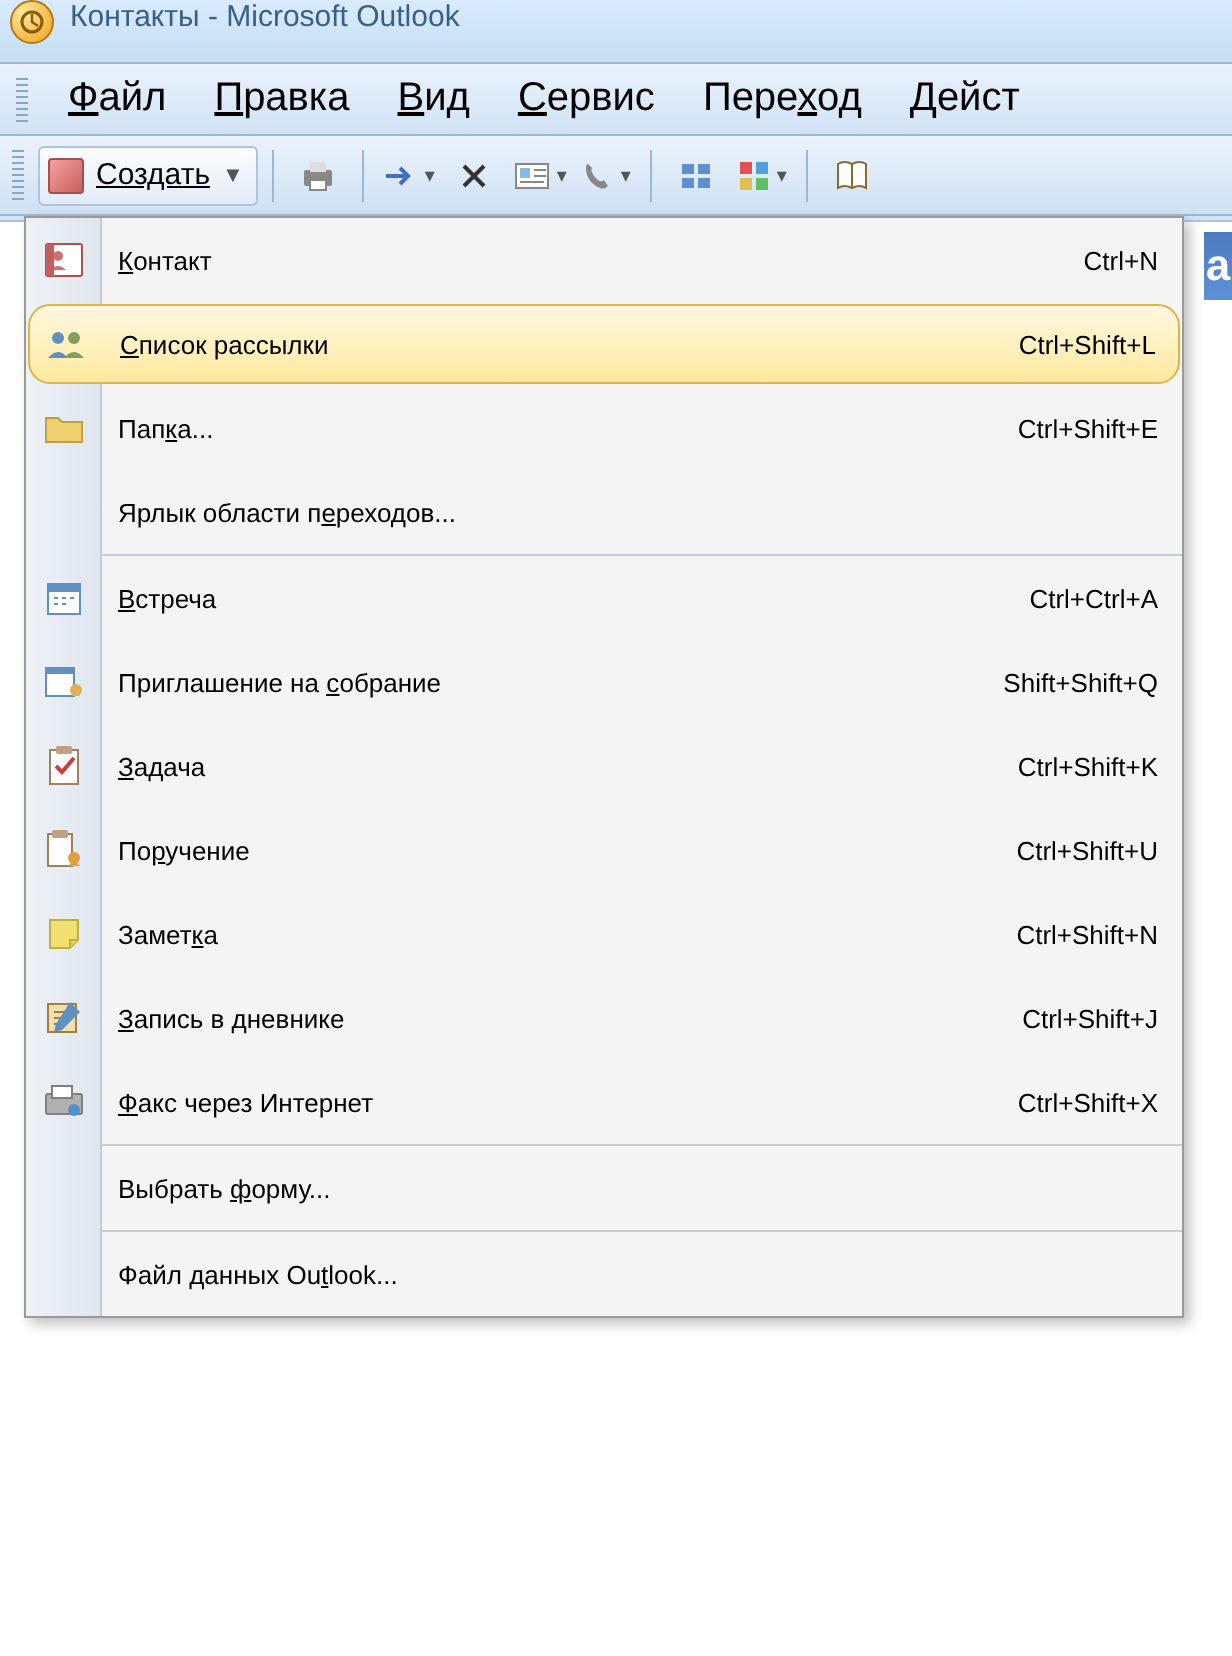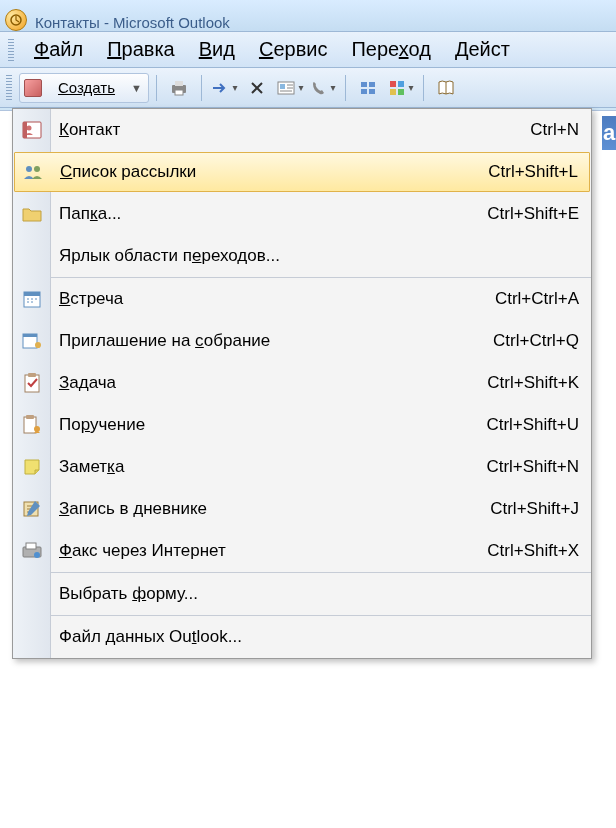--- a/index.html
+++ b/index.html
@@ -8,21 +8,21 @@
     font-size: 15px;
     background: #cfe5f5;
     width: 616px;
     height: 828px;
     overflow: hidden;
   }
   .titlebar {
     height: 32px;
     background: linear-gradient(to bottom, #d9ecff 0%, #c5ddf2 100%);
     display: flex;
-    align-items: flex-end;
+    align-items: flex-start;
     padding: 0 5px;
     border-bottom: 1px solid #9db8d6;
     gap: 8px;
   }
   .app-icon {
     width: 22px; height: 22px;
     background: radial-gradient(circle at 30% 30%, #ffe9a0, #f0a020);
     border-radius: 50%;
     border: 1px solid #b07c10;
     display:flex; align-items:center; justify-content:center;
@@ -62,21 +62,21 @@
     background: repeating-linear-gradient(to bottom, #8aa6c6 0 1px, transparent 1px 3px);
     margin-right:4px;
   }
   .create-btn {
     display:flex; align-items:center;
     height:30px;
     padding: 0 6px 0 4px;
     border:1px solid #b0c4de;
     border-radius:3px;
     background: linear-gradient(to bottom, #fdfdfe, #e1ebf7);
-    gap:16px;
+    gap:6px;
   }
   .create-btn .ico {
     width:18px; height:18px;
     background: linear-gradient(135deg,#f7a0a0,#c86060);
     border:1px solid #a05050; border-radius:2px;
   }
   .create-btn .lbl { text-decoration: underline; }
   .create-btn .dd { font-size:11px; color:#555; }
   .tb-sep { width:1px; height:26px; background:#9db8d6; margin:0 4px; }
   .tb-btn {
@@ -100,27 +100,27 @@
     width:38px;
     background: linear-gradient(to right, #eef2f7, #e0e6ee);
     border-right:1px solid #c6ccd6;
   }
   .dd-item {
     position:relative;
     display:flex;
     align-items:center;
     height:42px;
     padding: 0 12px 0 46px;
-    font-size: 17px;
+    font-size: 13px;
     cursor: default;
   }
   .dd-item.highlight {
     background: linear-gradient(to bottom, #fff8df 0%, #ffe9a0 100%);
     border:1px solid #e0b24a;
-    border-radius:1px;
+    border-radius:11px;
     margin: 1px;
     padding: 0 11px 0 45px;
     height:40px;
   }
   .dd-item .dd-label { flex:1; }
   .dd-item .dd-short { color:#000; white-space:nowrap; }
   .dd-sep {
     height:1px;
     background:#c6ccd6;
     margin-left:38px;
@@ -296,21 +296,21 @@
     <div class="dd-item">
       <span class="dd-icon">
         <svg width="22" height="20" viewBox="0 0 22 20">
           <rect x="2" y="3" width="14" height="14" fill="#fff" stroke="#6090c0"></rect>
           <rect x="2" y="3" width="14" height="3" fill="#6090c0"></rect>
           <circle cx="17" cy="14" r="3" fill="#e0b050"></circle>
           <path d="M15 17 Q17 14 19 17" fill="#e0b050"></path>
         </svg>
       </span>
       <span class="dd-label">Приглашение на <u>с</u>обрание</span>
-      <span class="dd-short">Ctrl+Ctrl+Q</span>
+      <span class="dd-short">Shift+Shift+Q</span>
     </div>
     <div class="dd-item">
       <span class="dd-icon">
         <svg width="20" height="22" viewBox="0 0 20 22">
           <rect x="3" y="3" width="14" height="17" fill="#fff" stroke="#a08060"></rect>
           <rect x="6" y="1" width="8" height="4" fill="#c0a080" rx="1"></rect>
           <path d="M6 11 L9 14 L15 7" stroke="#c04040" stroke-width="2" fill="none"></path>
         </svg>
       </span>
       <span class="dd-label"><u>З</u>адача</span>

